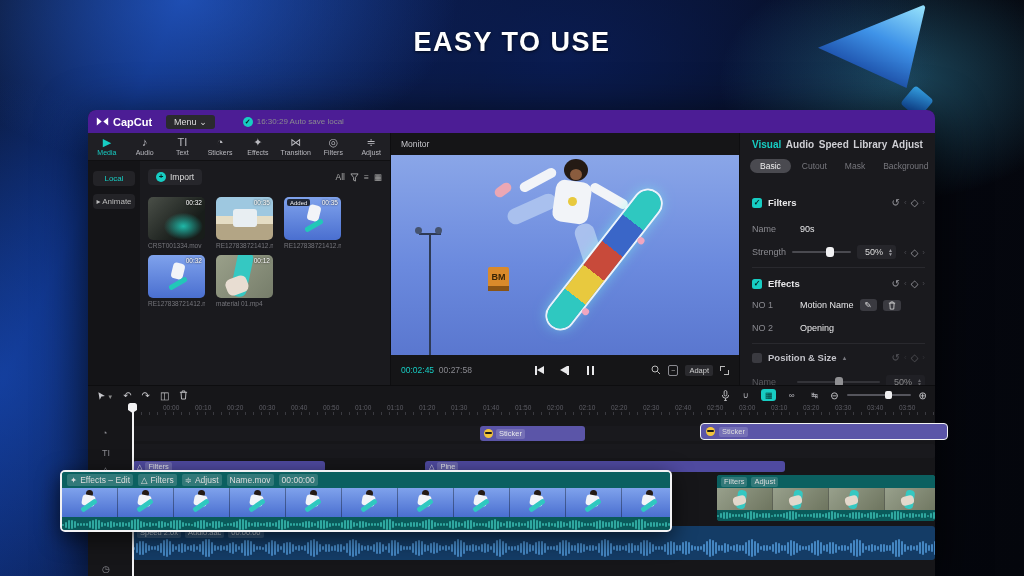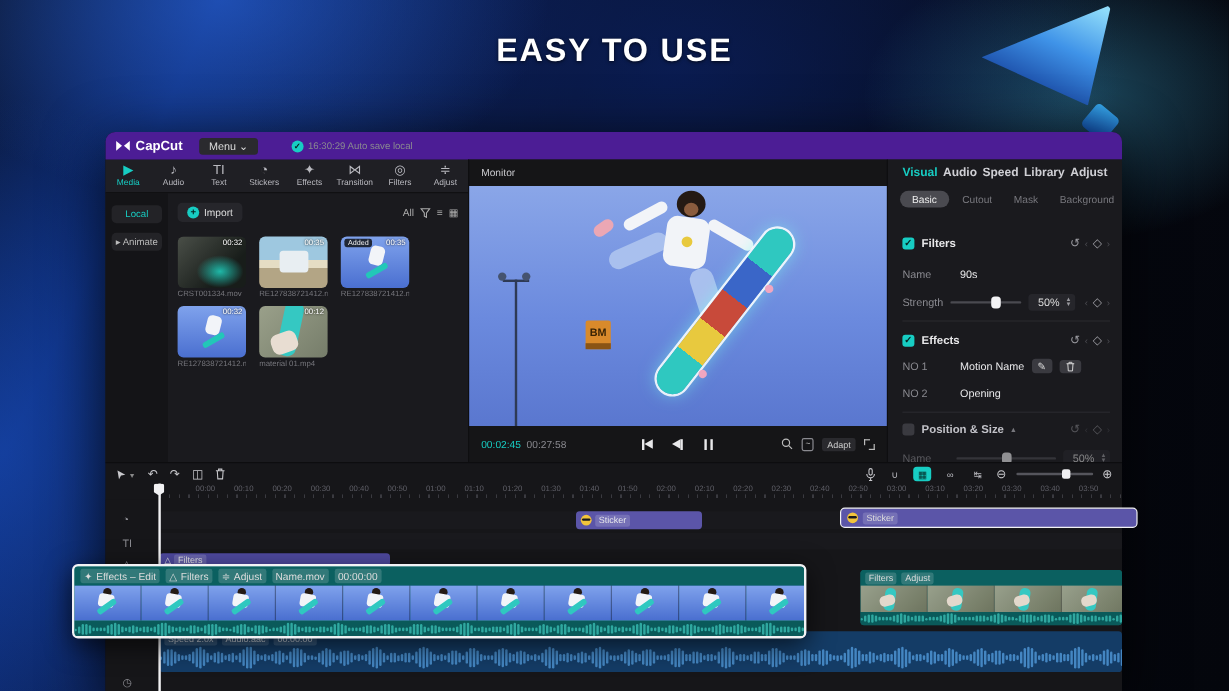--- a/index.html
+++ b/index.html
@@ -512,20 +512,24 @@
 
       <div class="clip" style="left:392px;top:40px;width:105px;height:15px;background:#5b55a8">
         <span class="emoji"></span>
         <span class="badge">Sticker</span>
       </div>
 
 
       <div class="clip" style="left:45px;top:75px;width:192px;height:11px;background:#4f4aa0">
         <span style="font-size:7px">△</span>
         <span class="badge">Filters</span>
+      </div>
+      <div class="clip" style="left:337px;top:75px;width:360px;height:11px;background:#4f4aa0">
+        <span style="font-size:7px">△</span>
+        <span class="badge">Pine</span>
       </div>
 
       <div class="vtrack">
         <div class="hd">
           <span class="badge">Filters</span>
           <span class="badge">Adjust</span>
         </div>
         <div class="frames">
             <div class="frame grass">
               <i class="fg-tee"></i>

